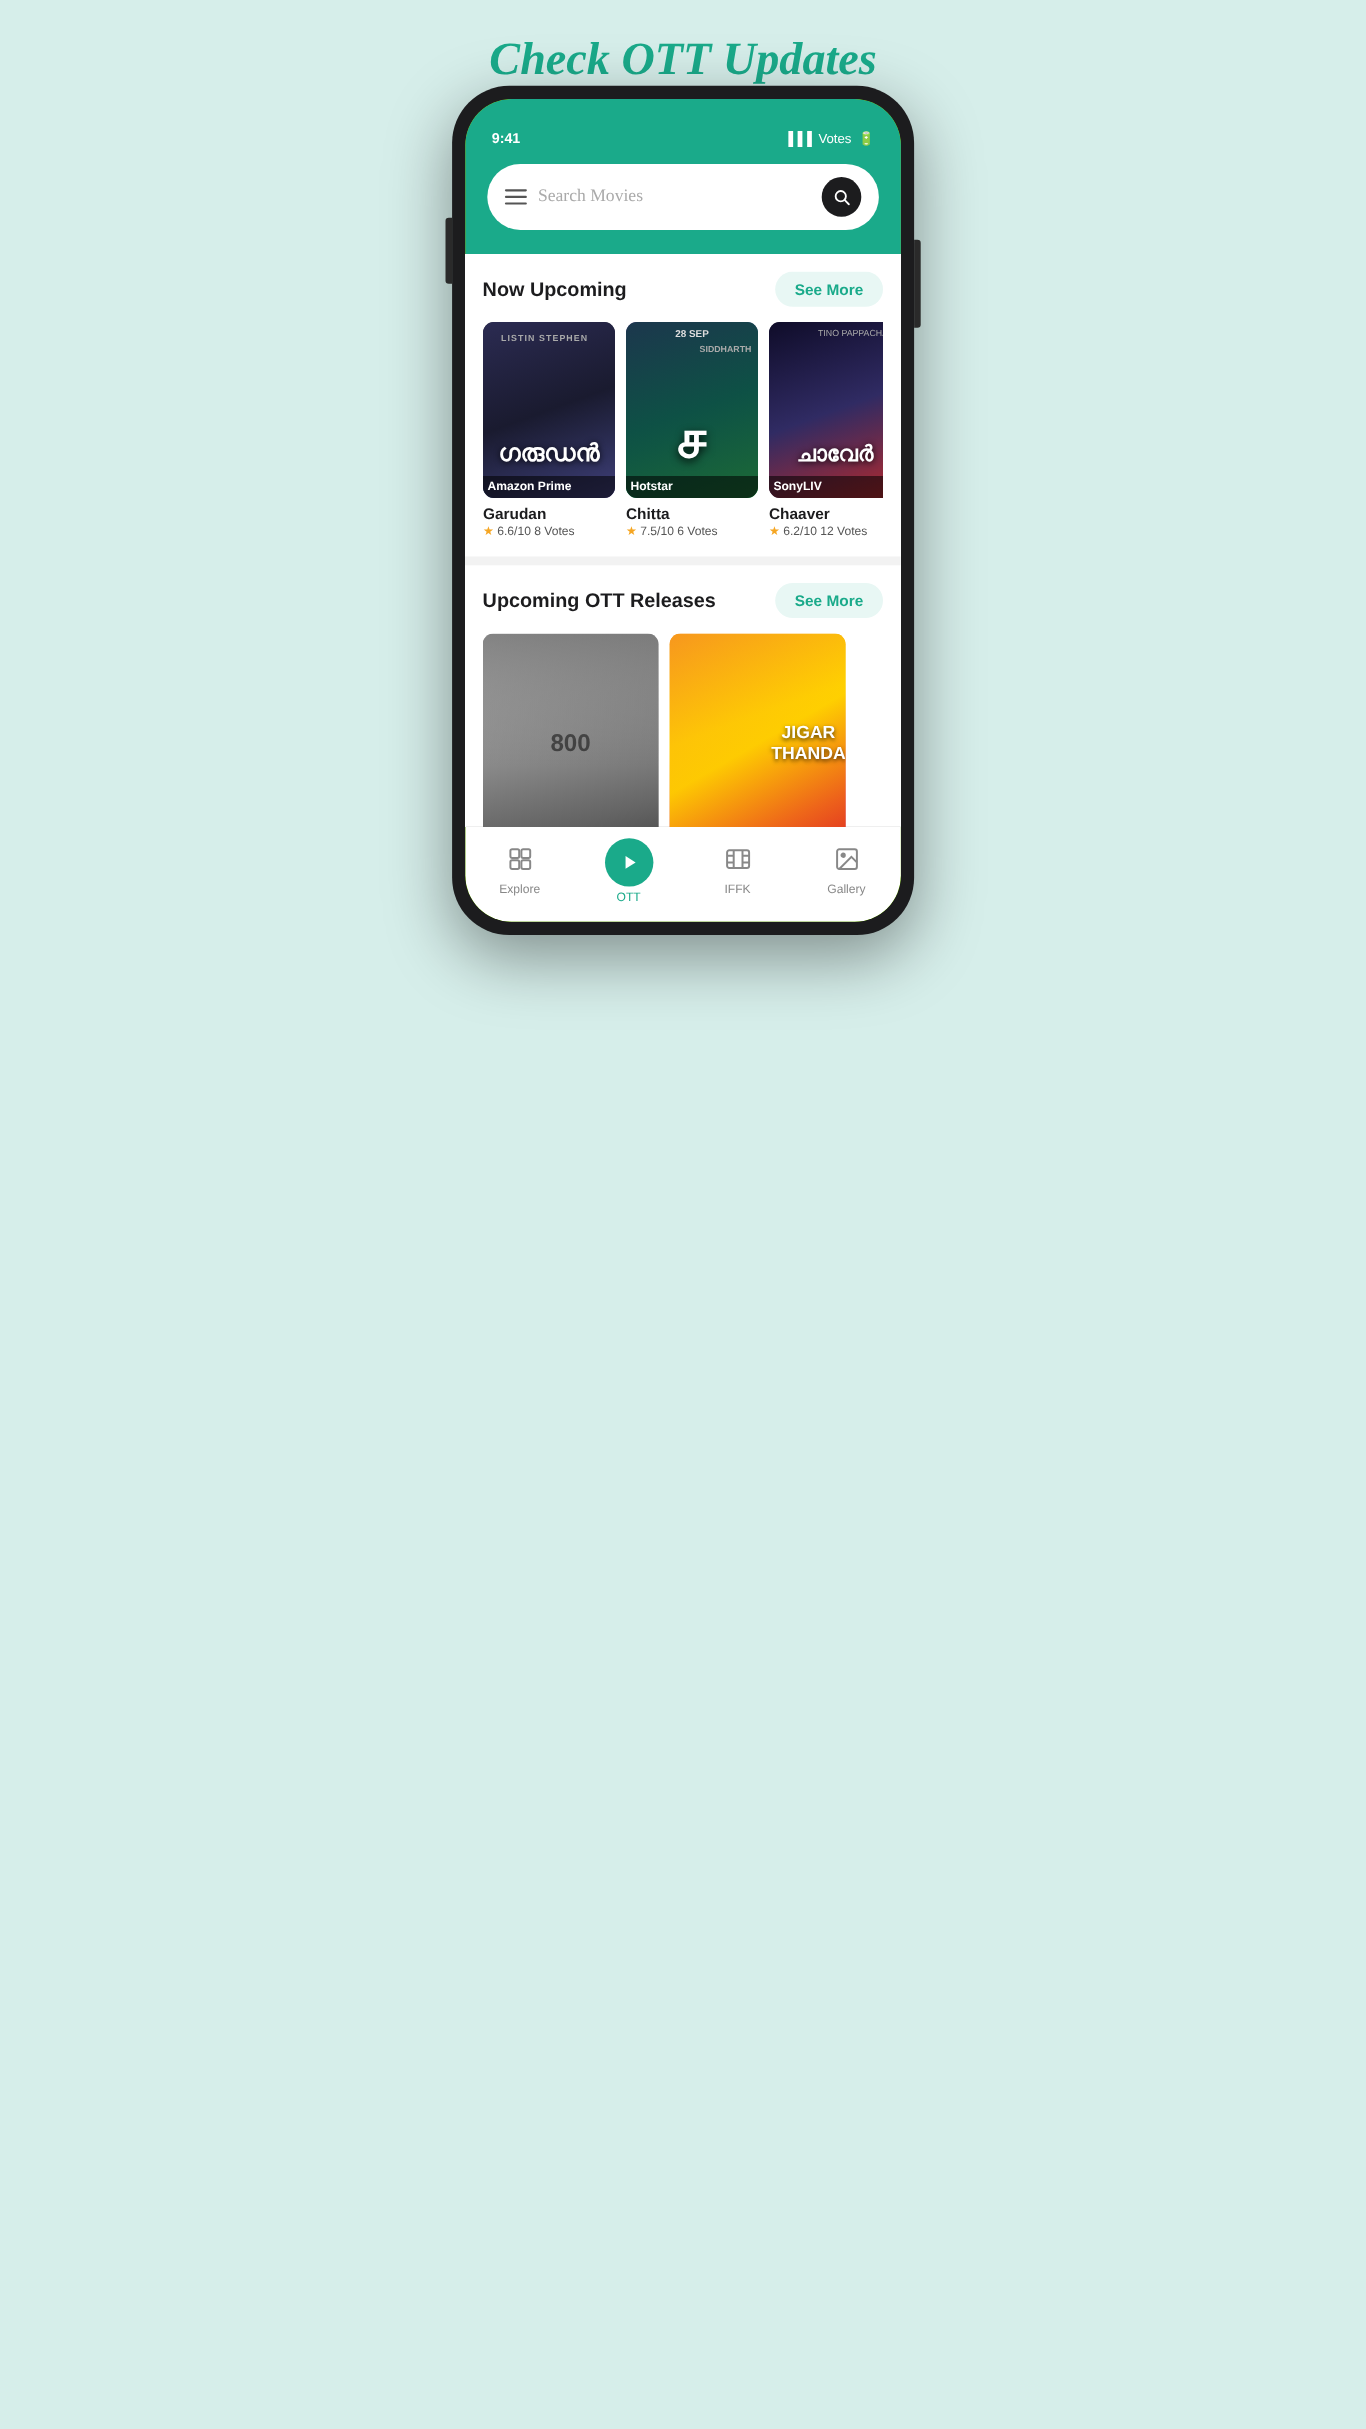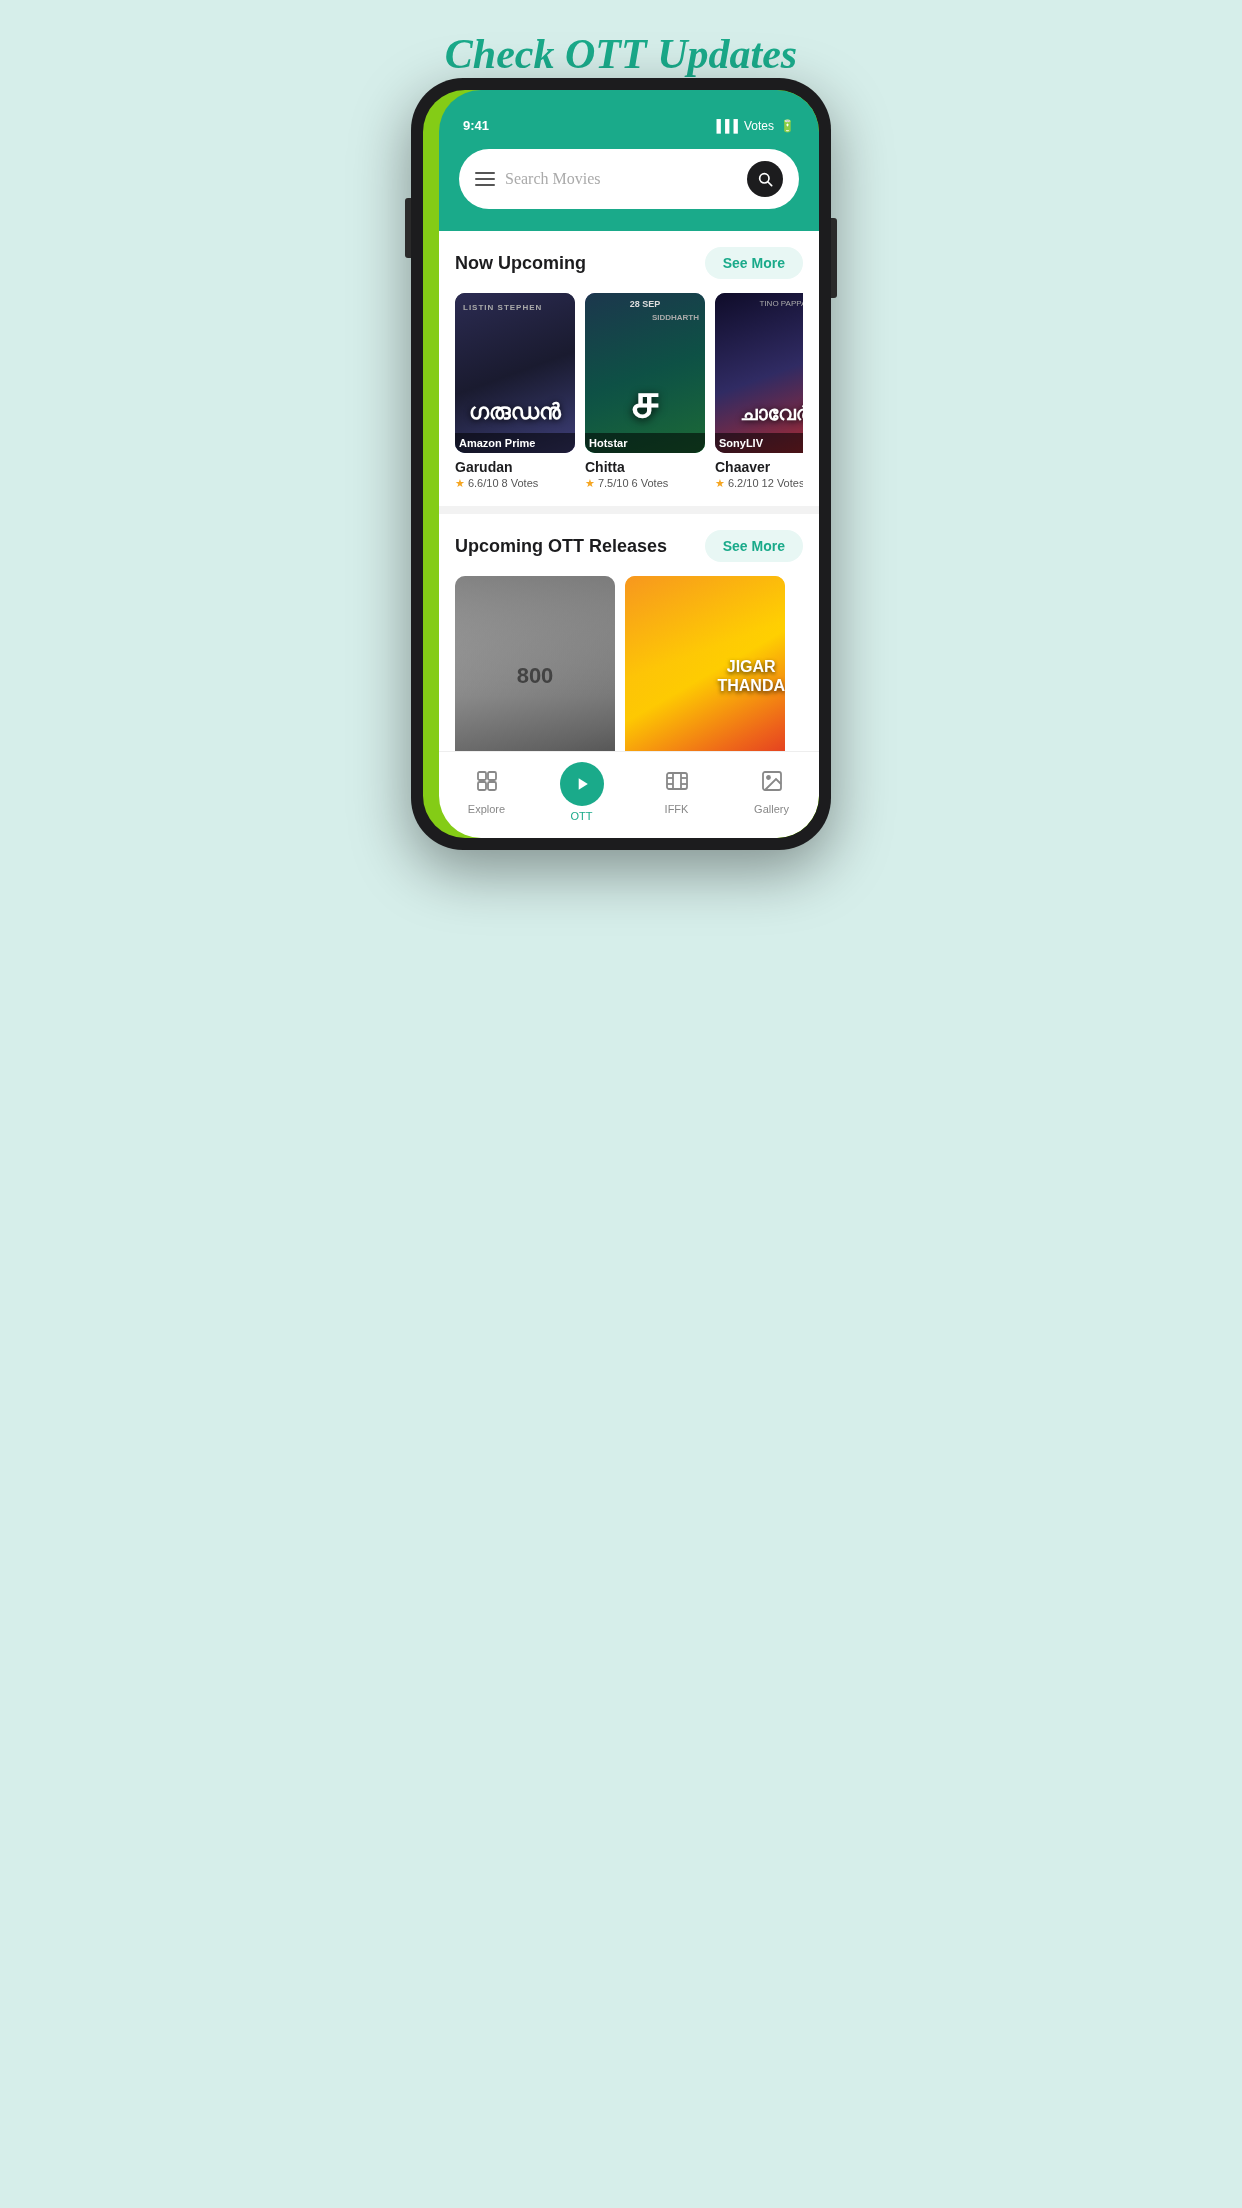--- a/index.html
+++ b/index.html
@@ -48,21 +48,20 @@
       width: 6px;
       height: 80px;
       background: #2a2a2a;
       border-radius: 0 3px 3px 0;
     }
     .phone-inner {
       background: #84cc16;
       border-radius: 42px;
       overflow: hidden;
       width: 100%;
-      padding-left: 16px;
     }
     
     .phone-header {
       background: #1aaa8a;
       padding: 28px 20px 22px;
       border-radius: 42px 42px 0 0;
     }
     .status-bar {
       display: flex;
       justify-content: space-between;
@@ -308,21 +307,21 @@
       <div class="section">
         <div class="section-header">
           <span class="section-title">Now Upcoming</span>
           <button class="see-more-btn">See More</button>
         </div>
         <div class="movies-row">
 
           <div class="movie-card">
             <div class="movie-poster poster-garudan">
               <div style="position:absolute;inset:0;background:linear-gradient(160deg,#2c2c54,#1a1a2e,#40407a);opacity:0.95;"></div>
-              <div style="position:absolute;top:10px;left:8px;right:16px;text-align:left;">
+              <div style="position:absolute;top:10px;left:8px;right:16px;text-align:center;">
                 <div style="color:#aaa;font-size:8px;font-weight:600;letter-spacing:1px;">LISTIN STEPHEN</div>
               </div>
               <div style="position:absolute;bottom:28px;left:0;right:0;text-align:center;color:white;font-size:22px;font-weight:900;text-shadow:0 1px 6px rgba(0,0,0,0.9);">ഗരുഡൻ</div>
               <div class="ott-badge">Amazon Prime</div>
             </div>
             <div class="movie-title">Garudan</div>
             <div class="movie-rating">
               <span class="star">★</span>
               <span>6.6/10</span>
               <span>8 Votes</span>

